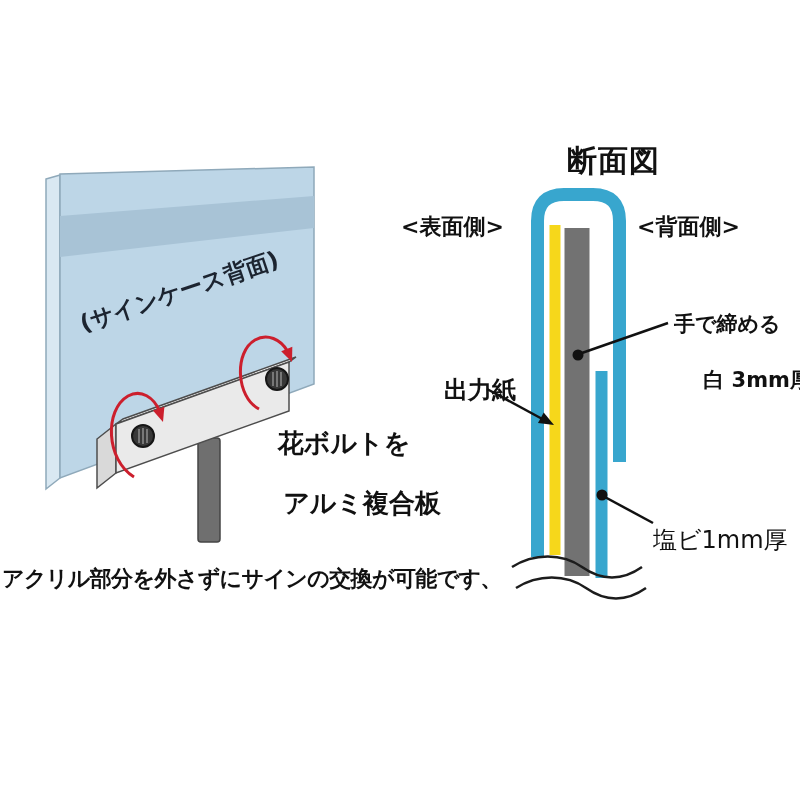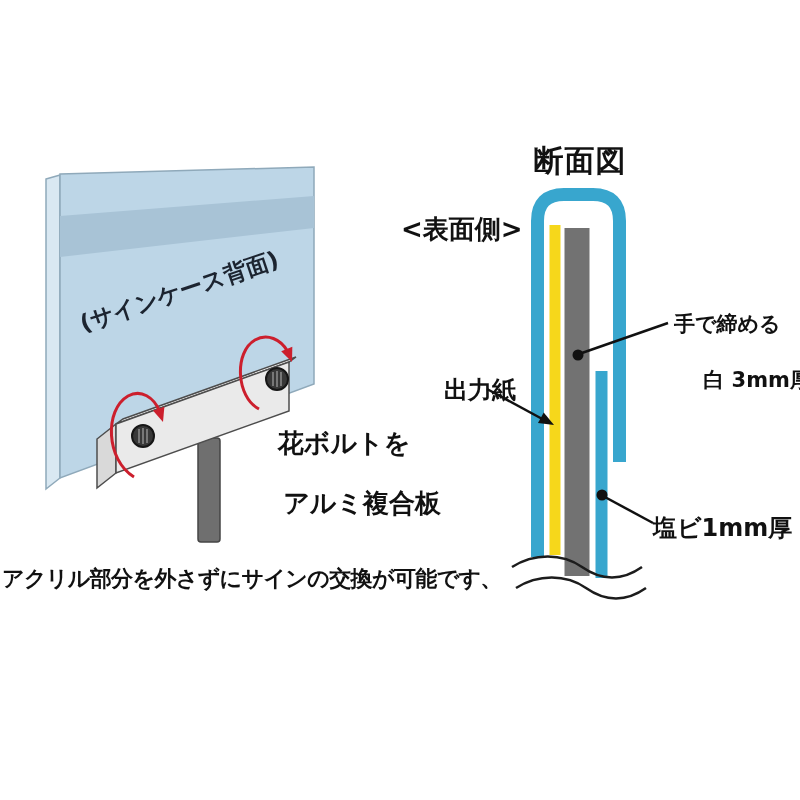--- a/index.html
+++ b/index.html
@@ -3,24 +3,24 @@
 <meta charset="utf-8">
 <style>
   html,body{margin:0;padding:0;background:#fff;}
   .stage{
     position:relative;width:800px;height:800px;background:#fff;overflow:hidden;
     font-family:"DejaVu Sans","Liberation Sans",sans-serif;color:#111;
   }
   .stage svg{position:absolute;left:0;top:0;}
   .txt{position:absolute;white-space:pre;color:#111;}
   .t-title{font-size:30px;font-weight:900;letter-spacing:1px;}
-  .t-side{font-size:26px;font-weight:800;}
+  .t-side{font-size:22px;font-weight:800;}
   .t-board{font-size:21px;font-weight:800;line-height:28px;}
   .t-paper{font-size:24px;font-weight:800;}
-  .t-pvc{font-size:24px;font-weight:700;}
+  .t-pvc{font-size:24px;font-weight:400;margin-top:12px;}
   .t-bolt{font-size:26px;font-weight:800;line-height:30px;text-align:center;}
   .t-desc{font-size:22px;font-weight:800;line-height:31px;letter-spacing:-0.6px;}
   .t-panel{
     font-size:23px;font-weight:600;color:#1c2430;
     transform:rotate(-18.5deg);transform-origin:0 0;
   }
   
   .f-case{fill:var(--case-blue,#38a6ce);}
   .s-case{stroke:var(--case-blue,#38a6ce);}
   .f-paper{fill:var(--paper-yellow,#f6d71b);}
@@ -106,24 +106,25 @@
       </g>
     </g>
   </svg>
 
   <div class="txt t-panel" style="left:76px;top:310px;">(サインケース背面)</div>
 
   <div class="txt t-bolt" style="left:247px;top:428px;"><span>花ボルトを</span><br>
     <span>アルミ複合板</span>
   </div>
 
-  <div class="txt t-title" style="left:500px;top:141px;width:160px;text-align:center;">断面図</div>
+  <div class="txt t-title" style="left:500px;top:141px;width:160px;text-align:right;">断面図</div>
 
   <div class="txt t-side" style="left:401px;top:212px;">&lt;表面側&gt;</div>
 
+  <div class="txt t-side" style="left:637px;top:212px;">&lt;背面側&gt;</div>
 
   <div class="txt t-board" style="left:674px;top:310px;"><span>手で締める</span><br>
     <span>白 3mm厚</span>
   </div>
 
   <div class="txt t-paper" style="left:408px;top:374px;margin-left:36px;">出力紙</div>
 
   <div class="txt t-pvc" style="left:653px;top:512px;">塩ビ1mm厚</div>
 
   <div class="txt t-desc" style="left:2px;top:563px;"><span>アクリル部分を外さずにサインの交換が可能です、</span><br>

